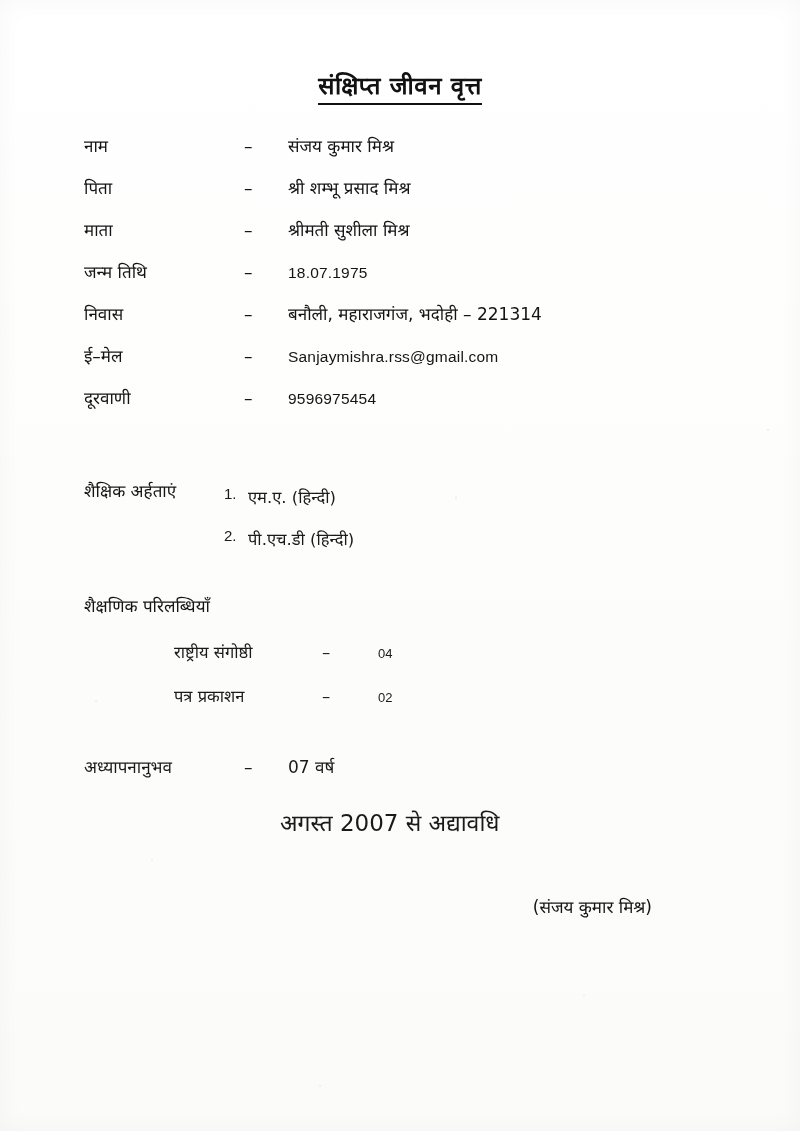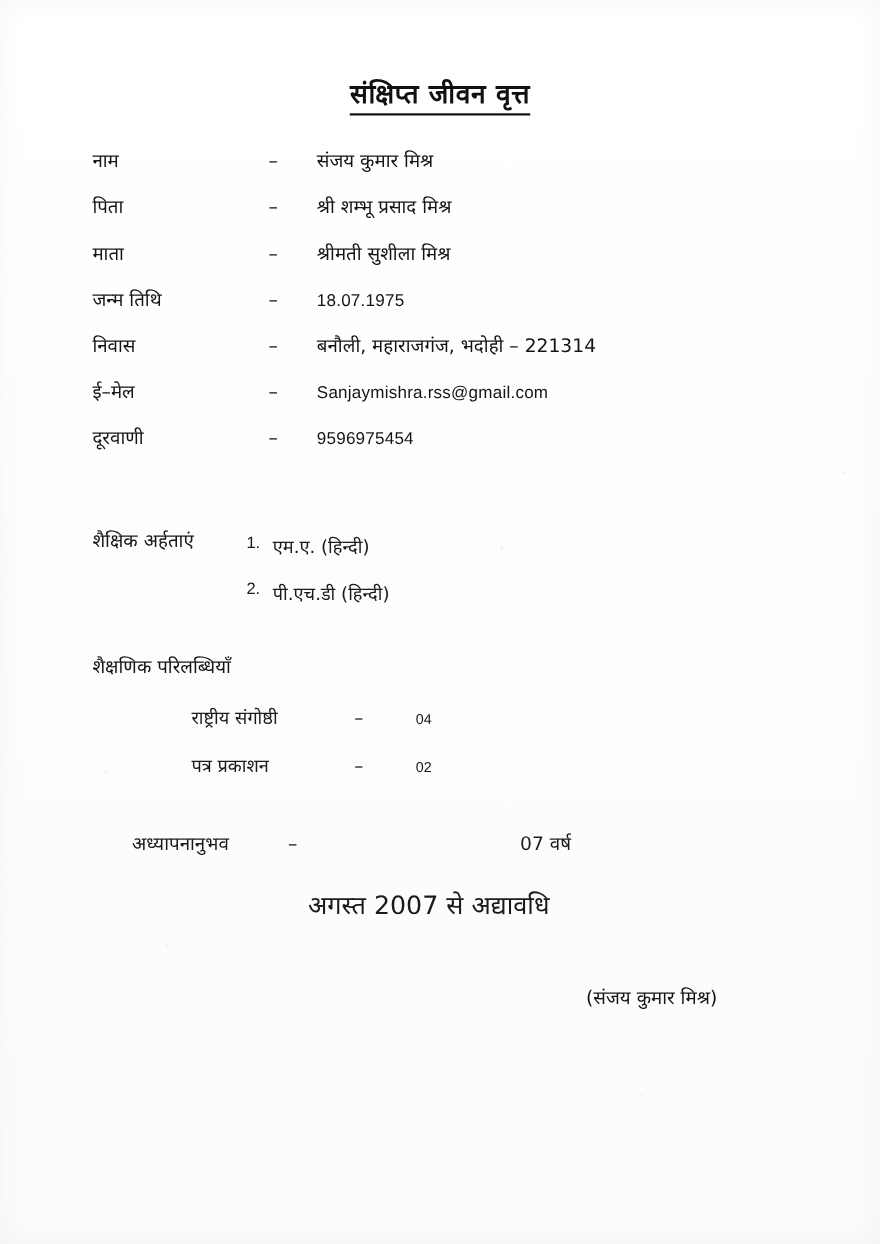--- a/index.html
+++ b/index.html
@@ -138,21 +138,20 @@
   .exp-block {
     position: absolute;
     top: 755px;
     left: 84px;
     width: 620px;
     font-size: 17px;
   }
   .exp-row {
     display: flex;
     align-items: baseline;
-    text-align: center;
   }
   .exp-label { width: 160px; flex: 0 0 160px; }
   .exp-dash { width: 44px; flex: 0 0 44px; }
   .exp-value { flex: 1; }
   .exp-note {
     margin-top: 28px;
     margin-left: 196px;
     font-size: 23px;
   }
 

